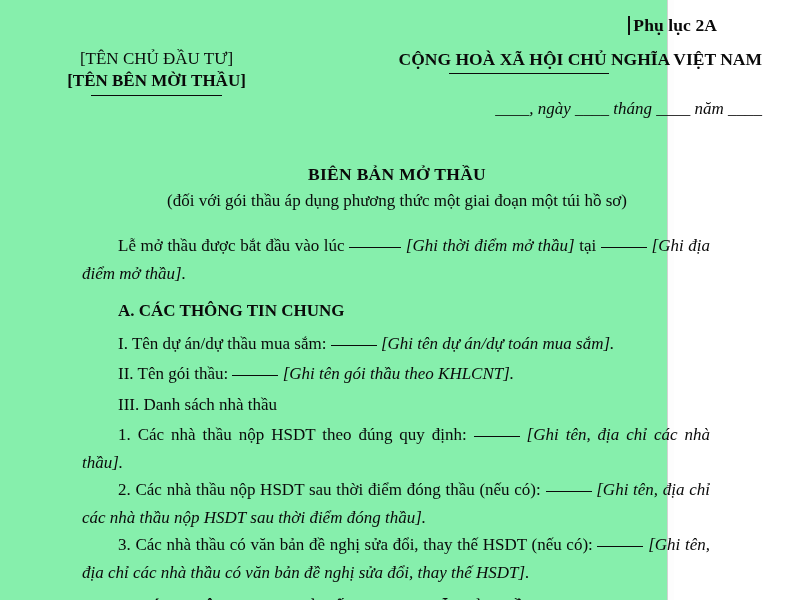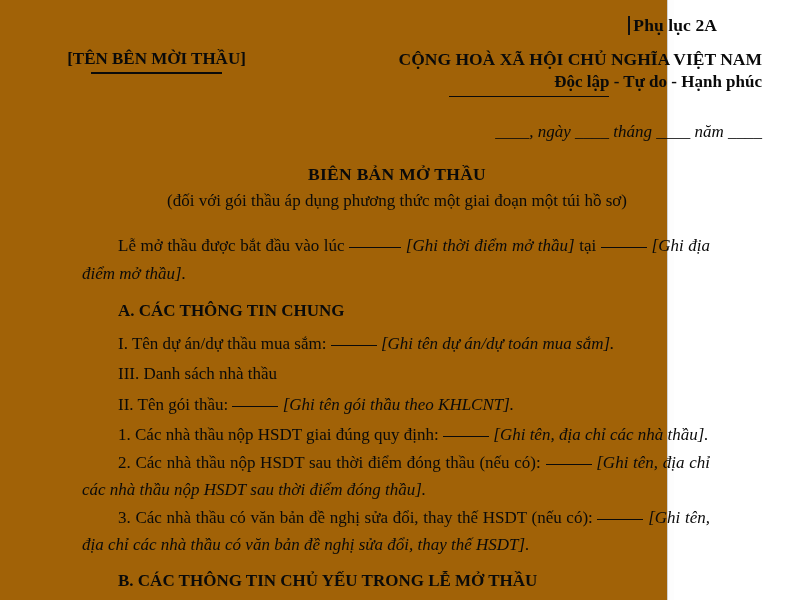--- a/index.html
+++ b/index.html
@@ -13,21 +13,21 @@
     overflow: hidden;
     font-family: "Liberation Serif", "DejaVu Serif", serif;
     color: #0a0a0a;
     -webkit-font-smoothing: antialiased;
   }
 
   #page {
     position: relative;
     width: 674px;
     height: 600px;
-    background: #a16207;
+    background: #86efac;
     box-sizing: border-box;
   }
 
   
   .page-edge {
     position: absolute;
     top: 0;
     right: 6px;
     width: 1px;
     height: 600px;
@@ -211,27 +211,27 @@
 
     <div class="appendix-row">
       <span class="appendix-label">
         <span class="caret"></span><span>Phụ lục 2A</span>
       </span>
     </div>
 
     <div class="header">
 
       <div class="hdr-left">
+        <div class="hdr-line1">[TÊN CHỦ ĐẦU TƯ]</div>
         <div class="hdr-line2">[TÊN BÊN MỜI THẦU]</div>
         <div class="rule rule-left"></div>
       </div>
 
       <div class="hdr-right">
         <div class="hdr-nation">CỘNG HOÀ XÃ HỘI CHỦ NGHĨA VIỆT NAM</div>
-        <div class="hdr-motto">Độc lập - Tự do - Hạnh phúc</div>
         <div class="rule rule-right"></div>
         <div class="hdr-date">
           <span>____</span><span>, ngày</span>
           <span>____</span>
           <span>tháng</span>
           <span>____</span>
           <span>năm</span>
           <span>____</span>
         </div>
       </div>
@@ -243,25 +243,25 @@
     </div>
 
     <div class="body-block">
 
       <p class="para"><span>Lễ mở thầu được bắt đầu vào lúc</span> <span class="blank blank-md"></span> <i>[Ghi thời điểm mở thầu]</i> <span>tại</span> <span class="blank blank-sm"></span> <i>[Ghi địa điểm mở thầu].</i></p>
 
       <p class="heading-para">A. CÁC THÔNG TIN CHUNG</p>
 
       <p class="roman-para"><span>I.</span> <span>Tên dự án/dự thầu mua sắm:</span> <span class="blank blank-sm"></span> <i>[Ghi tên dự án/dự toán mua sắm].</i></p>
 
+      <p class="roman-para"><span>II.</span> <span>Tên gói thầu:</span> <span class="blank blank-sm"></span> <i>[Ghi tên gói thầu theo KHLCNT].</i></p>
+
       <p class="roman-para"><span>III.</span> <span>Danh sách nhà thầu</span></p>
 
-      <p class="roman-para"><span>II.</span> <span>Tên gói thầu:</span> <span class="blank blank-sm"></span> <i>[Ghi tên gói thầu theo KHLCNT].</i></p>
-
-      <p class="para"><span>1.</span> <span>Các nhà thầu nộp HSDT giai đúng quy định:</span> <span class="blank blank-sm"></span> <i>[Ghi tên, địa chỉ các nhà thầu].</i></p>
+      <p class="para"><span>1.</span> <span>Các nhà thầu nộp HSDT theo đúng quy định:</span> <span class="blank blank-sm"></span> <i>[Ghi tên, địa chỉ các nhà thầu].</i></p>
 
       <p class="para"><span>2.</span> <span>Các nhà thầu nộp HSDT sau thời điểm đóng thầu (nếu có):</span> <span class="blank blank-sm"></span> <i>[Ghi tên, địa chỉ các nhà thầu nộp HSDT sau thời điểm đóng thầu].</i></p>
 
       <p class="para"><span>3.</span> <span>Các nhà thầu có văn bản đề nghị sửa đổi, thay thế HSDT (nếu có):</span> <span class="blank blank-sm"></span> <i>[Ghi tên, địa chỉ các nhà thầu có văn bản đề nghị sửa đổi, thay thế HSDT].</i></p>
 
       <p class="heading-para bottom">B. CÁC THÔNG TIN CHỦ YẾU TRONG LỄ MỞ THẦU</p>
 
     </div>
   </div>
 </div>

